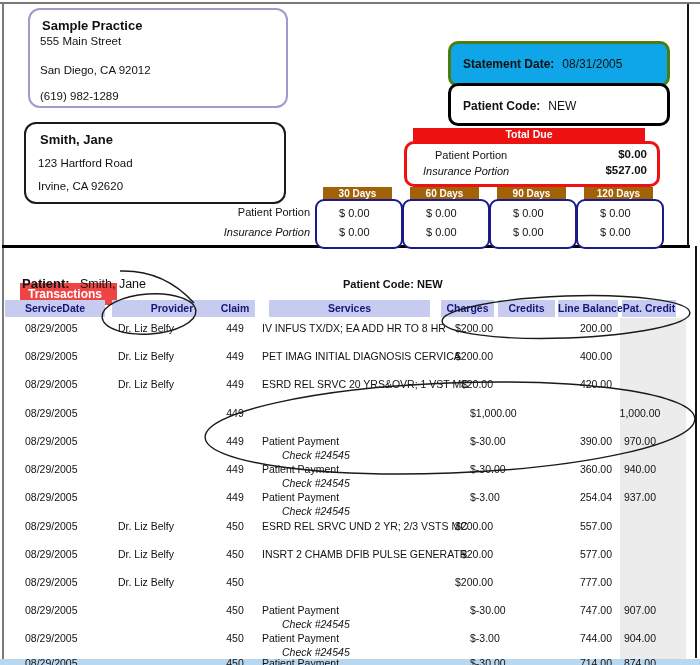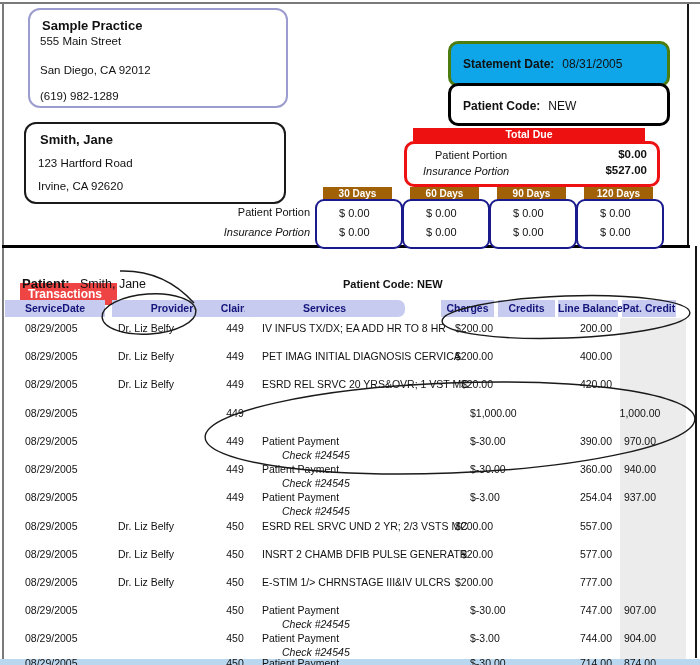--- a/index.html
+++ b/index.html
@@ -59,21 +59,21 @@
   .patient-line-label{position:absolute;left:22px;top:276px;font-size:13px;font-weight:bold;}
   .patient-line-name{position:absolute;left:80px;top:277px;font-size:12.5px;}
   .patient-line-code{position:absolute;left:343px;top:278px;font-size:11px;font-weight:bold;}
 
   
   .th{position:absolute;top:300px;height:17px;background:#c6cbef;color:#14147a;
     font-size:10.5px;font-weight:bold;text-align:center;line-height:17px;white-space:nowrap;}
   .th-date{left:5px;width:100px;}
   .th-provider{left:112px;width:120px;}
   .th-claim{left:215px;width:40px;}
-  .th-services{left:244px;width:161px;border-radius:7px;}
+  .th-services{left:269px;width:161px;}
   .th-charges{left:441px;width:53px;}
   .th-credits{left:498px;width:57px;}
   .th-balance{left:558px;width:60px;}
   .th-patcredit{left:622px;width:54px;}
   .gray-band{position:absolute;left:620px;top:318px;width:66px;height:341px;background:#ececec;}
 
   .tx-row{position:absolute;left:0;width:700px;height:28px;font-size:10.5px;}
   .cell{position:absolute;top:0;white-space:nowrap;}
   .cell.date{left:25px;width:60px;}
   .cell.provider{left:118px;width:92px;}
@@ -288,21 +288,20 @@
     <div class="cell charges">$20.00</div>
     <div class="cell credits"></div>
     <div class="cell balance">577.00</div>
     <div class="cell patcredit"></div>
   </div>
 
   <div class="tx-row" style="top: 576px;">
     <div class="cell date">08/29/2005</div>
     <div class="cell provider">Dr. Liz Belfy</div>
     <div class="cell claim">450</div>
-    <div class="cell service">E-STIM 1/&gt; CHRNSTAGE III&amp;IV ULCRS</div>
     <div class="cell note"></div>
     <div class="cell charges">$200.00</div>
     <div class="cell credits"></div>
     <div class="cell balance">777.00</div>
     <div class="cell patcredit"></div>
   </div>
 
   <div class="tx-row" style="top: 604px;">
     <div class="cell date">08/29/2005</div>
     <div class="cell provider"></div>

